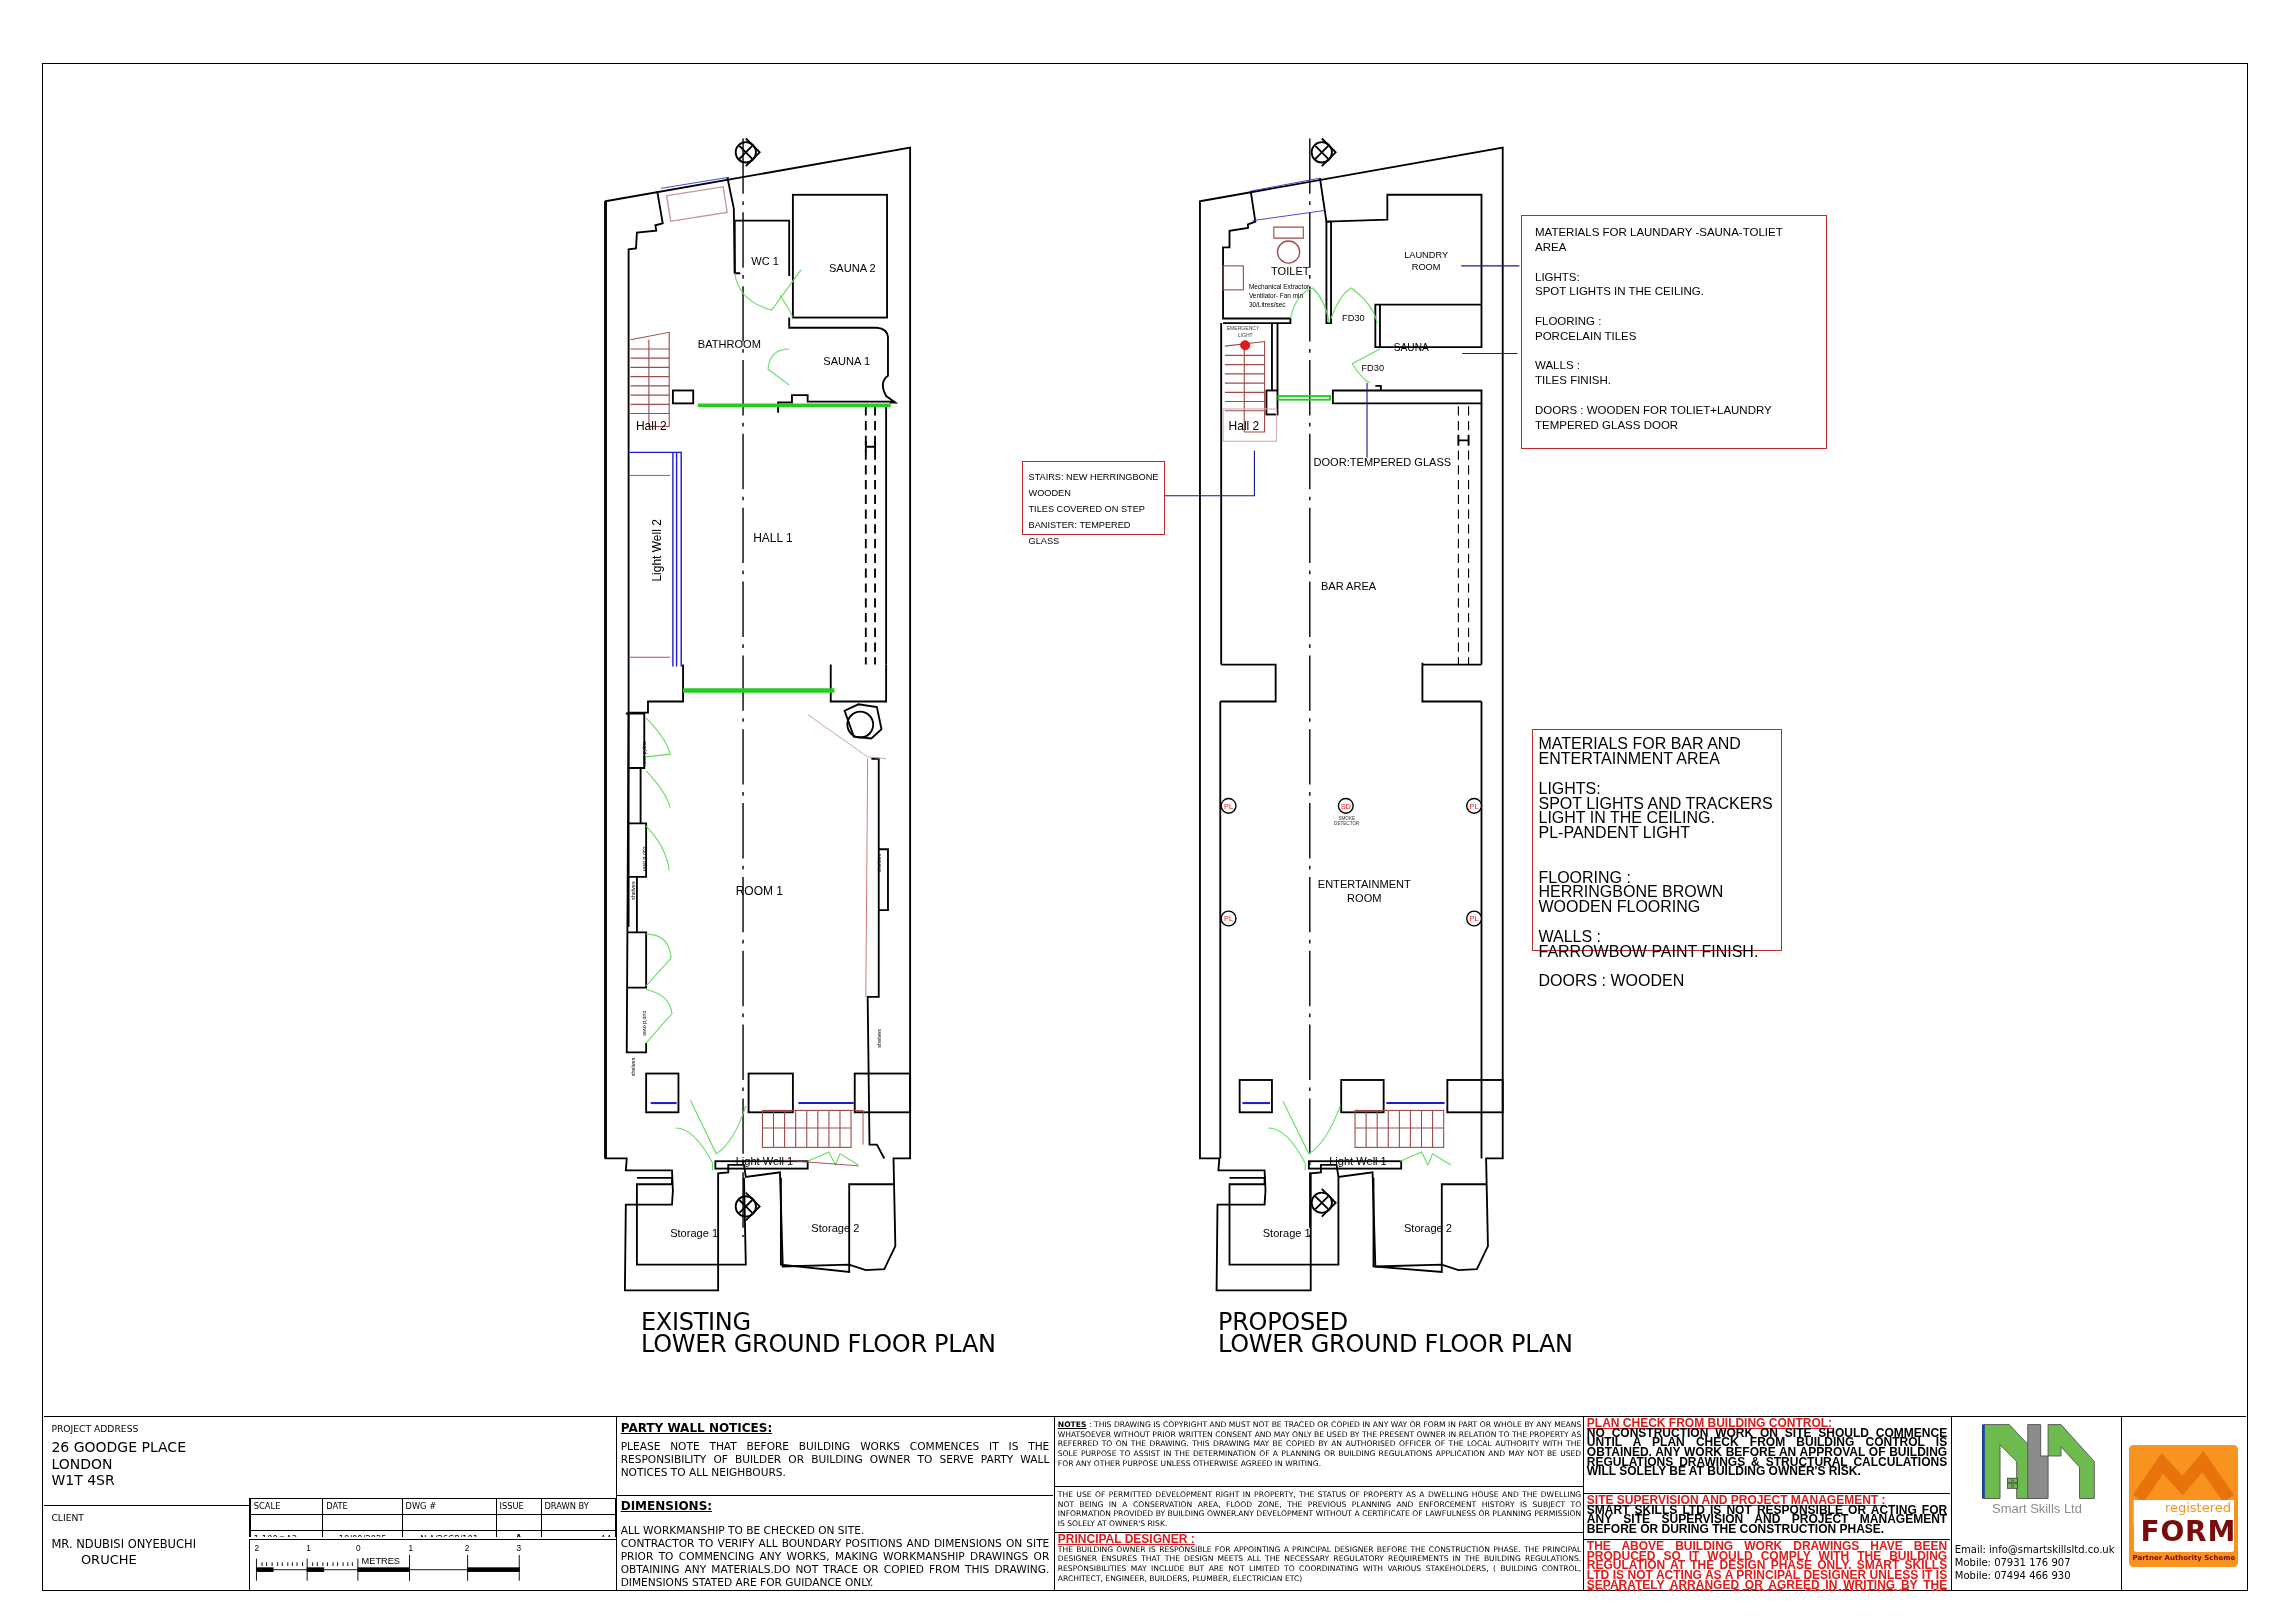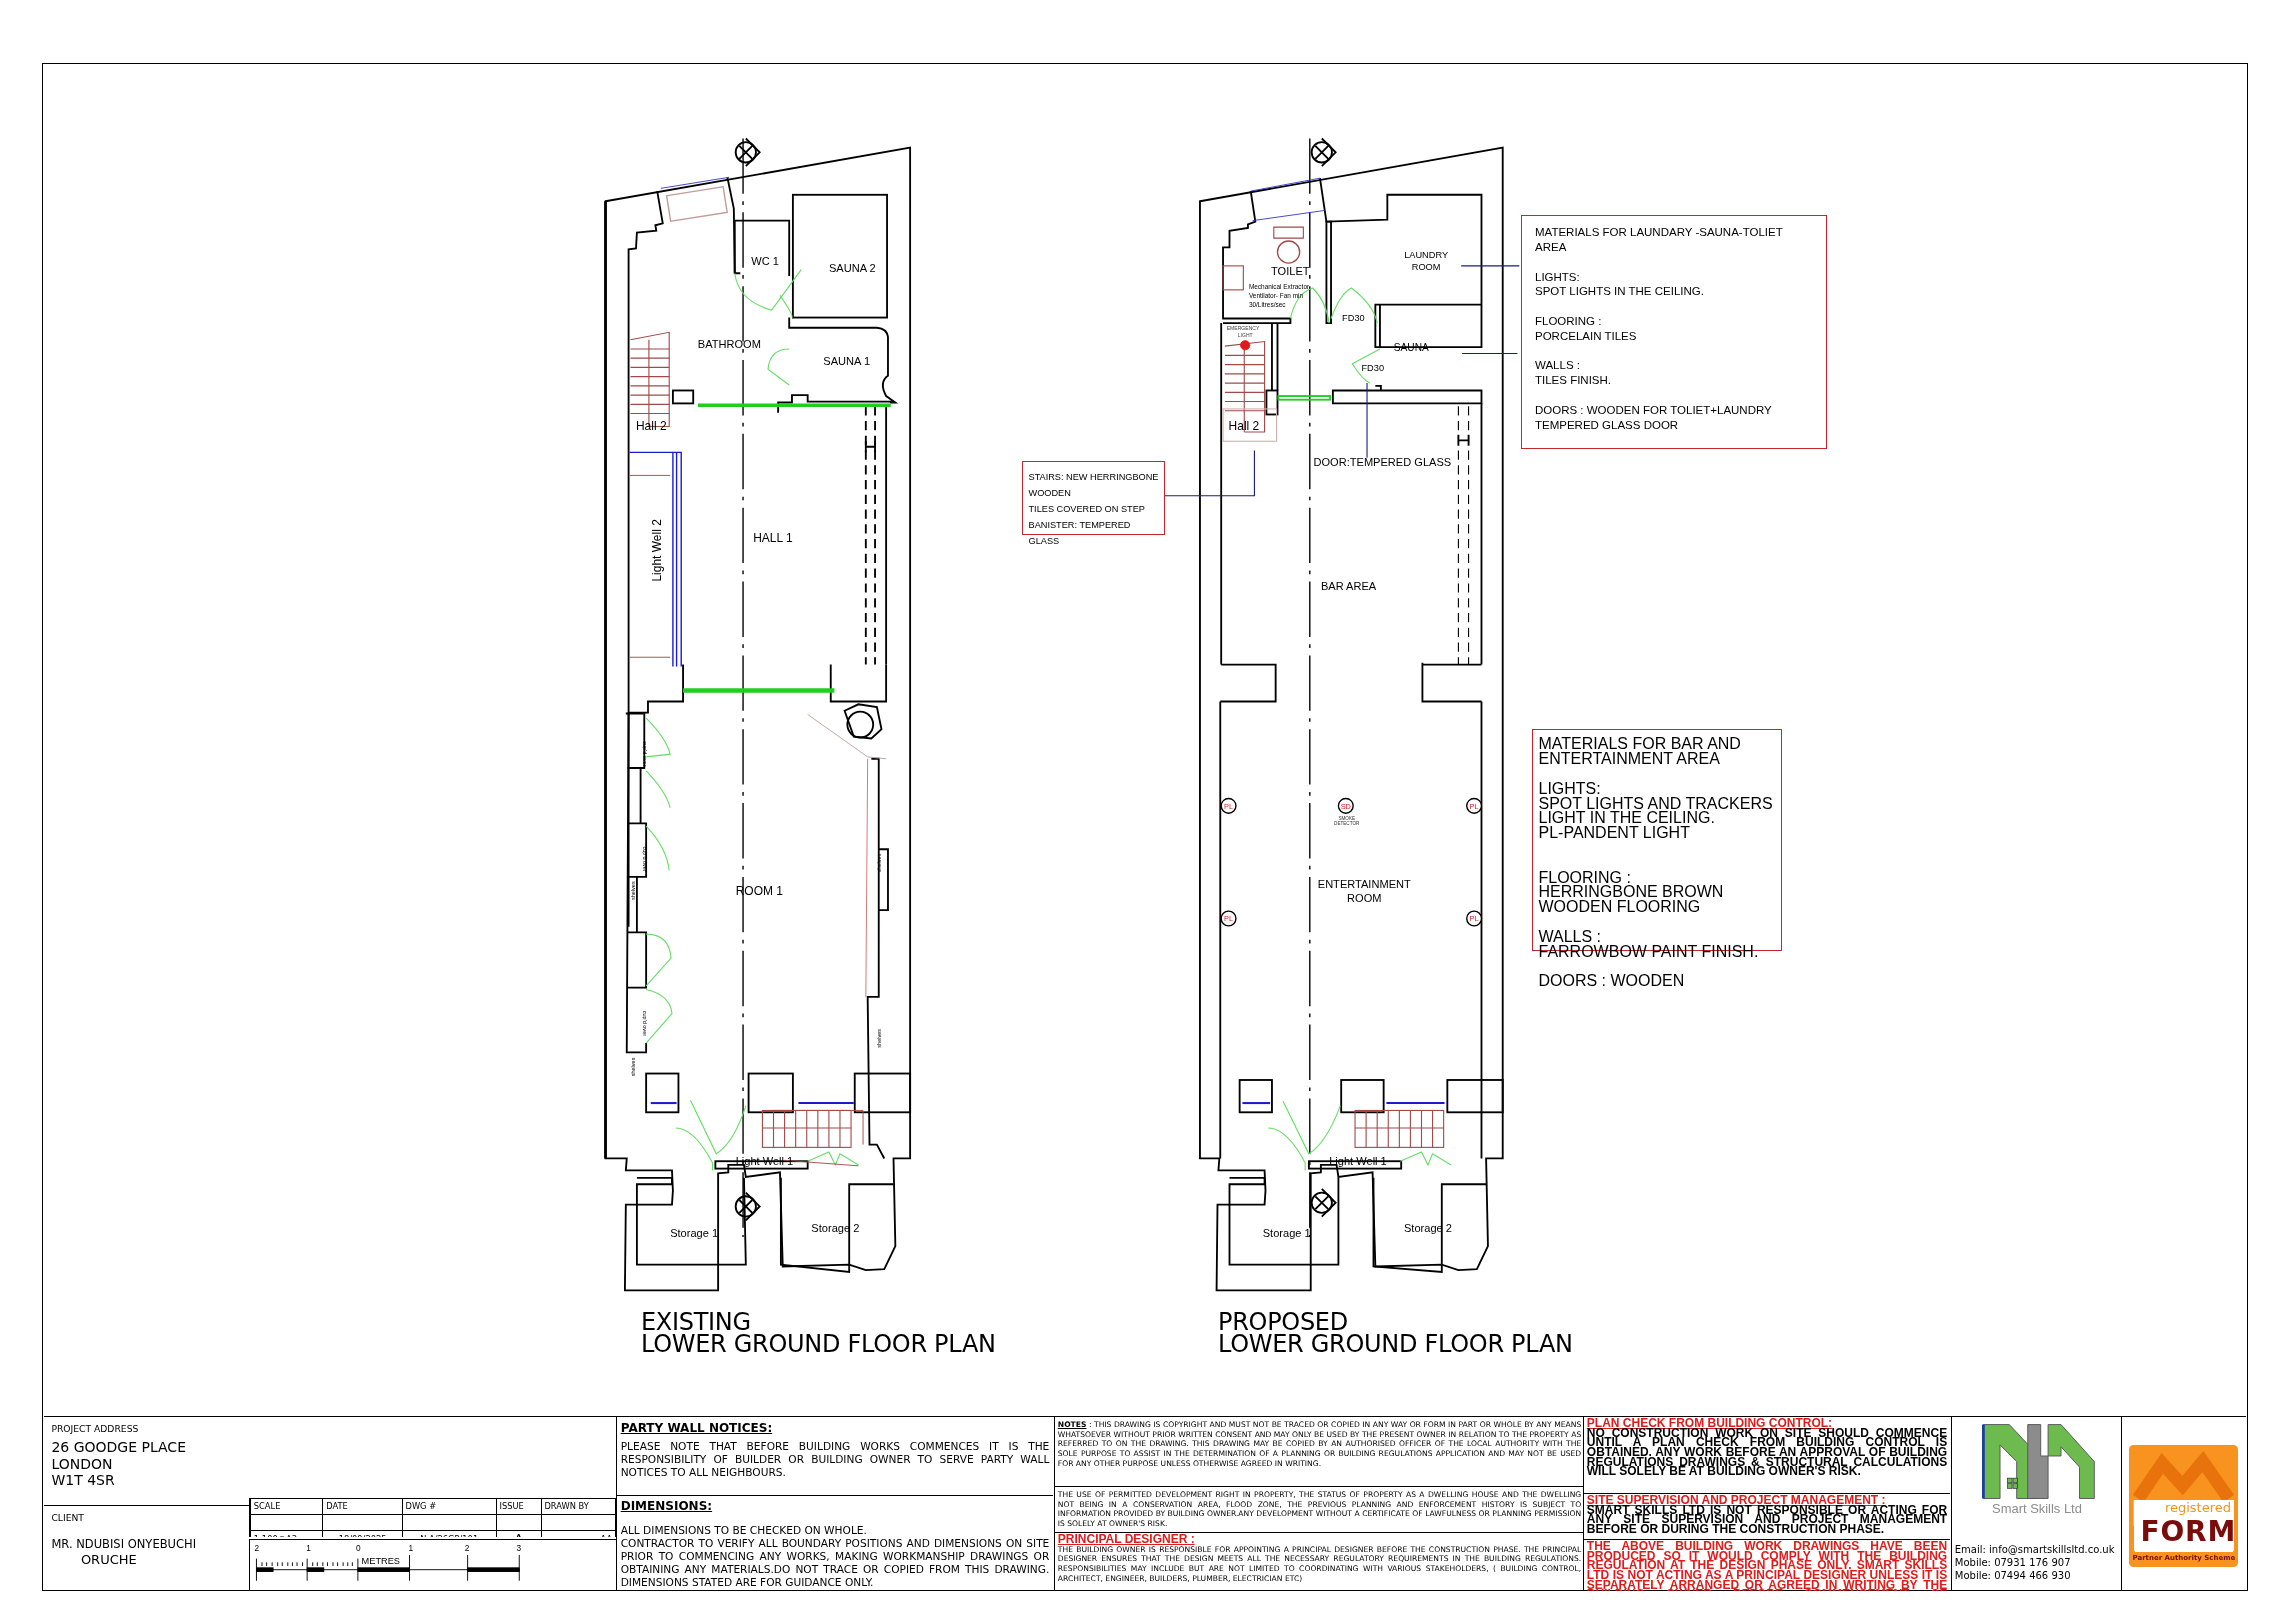--- a/index.html
+++ b/index.html
@@ -413,21 +413,21 @@
       </g>
     </svg>
   </div>
 
   <div class="cell bl" style="left:572px;top:0;width:437px;height:78px;padding:3.7px 3.7px;">
     <div class="heading">PARTY WALL NOTICES:</div>
     <div class="just" style="margin-top:5.5px;">PLEASE NOTE THAT BEFORE BUILDING WORKS COMMENCES IT IS THE RESPONSIBILITY OF BUILDER OR BUILDING OWNER TO SERVE PARTY WALL NOTICES TO ALL NEIGHBOURS.</div>
   </div>
   <div class="cell bl bt" style="left:572px;top:78px;width:437px;height:96px;padding:2.8px 3.7px;">
     <div class="heading">DIMENSIONS:</div>
-    <div class="just" style="margin-top:11px;">ALL DIMENSIONS TO BE CHECKED ON WHOLE.</div>
+    <div class="just" style="margin-top:11px;">ALL WORKMANSHIP TO BE CHECKED ON SITE.</div>
     <div class="just">CONTRACTOR TO VERIFY ALL BOUNDARY POSITIONS AND DIMENSIONS ON SITE PRIOR TO COMMENCING ANY WORKS, MAKING WORKMANSHIP DRAWINGS OR OBTAINING ANY MATERIALS.DO NOT TRACE OR COPIED FROM THIS DRAWING. DIMENSIONS STATED ARE FOR GUIDANCE ONLY.</div>
   </div>
 
   <div class="cell bl" style="left:1010px;top:0;width:530px;height:69px;padding:2.8px 2.8px;">
     <div class="tiny"><span style="text-decoration:underline;font-weight:bold;">NOTES</span><span> : THIS DRAWING IS COPYRIGHT AND MUST NOT BE TRACED OR COPIED IN ANY WAY OR FORM IN PART OR WHOLE BY ANY MEANS WHATSOEVER WITHOUT PRIOR WRITTEN CONSENT AND MAY ONLY BE USED BY THE PRESENT OWNER IN RELATION TO THE PROPERTY AS REFERRED TO ON THE DRAWING. THIS DRAWING MAY BE COPIED BY AN AUTHORISED OFFICER OF THE LOCAL AUTHORITY WITH THE SOLE PURPOSE TO ASSIST IN THE DETERMINATION OF A PLANNING OR BUILDING REGULATIONS APPLICATION AND MAY NOT BE USED FOR ANY OTHER PURPOSE UNLESS OTHERWISE AGREED IN WRITING.</span></div>
   </div>
   <div class="cell bl bt" style="left:1010px;top:69px;width:530px;height:46px;padding:2.8px 2.8px;">
     <div class="tiny">THE USE OF PERMITTED DEVELOPMENT RIGHT IN PROPERTY, THE STATUS OF PROPERTY AS A DWELLING HOUSE AND THE DWELLING NOT BEING IN A CONSERVATION AREA, FLOOD ZONE, THE PREVIOUS PLANNING AND ENFORCEMENT HISTORY IS SUBJECT TO INFORMATION PROVIDED BY BUILDING OWNER.ANY DEVELOPMENT WITHOUT A CERTIFICATE OF LAWFULNESS OR PLANNING PERMISSION IS SOLELY AT OWNER'S RISK.</div>
   </div>
   <div class="cell bl bt" style="left:1010px;top:115px;width:530px;height:58px;padding:1.8px 2.8px;">

